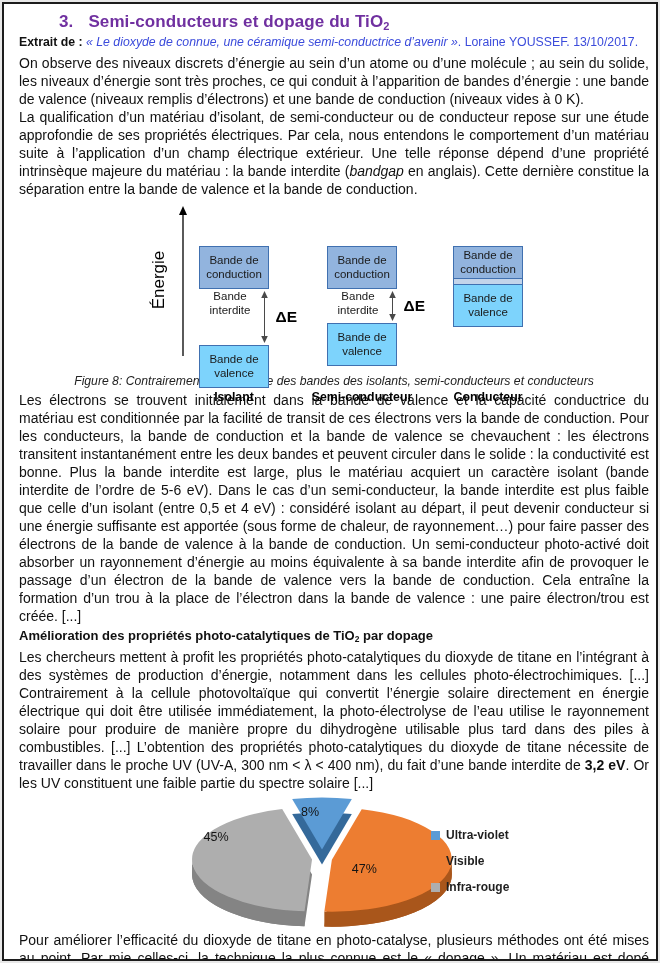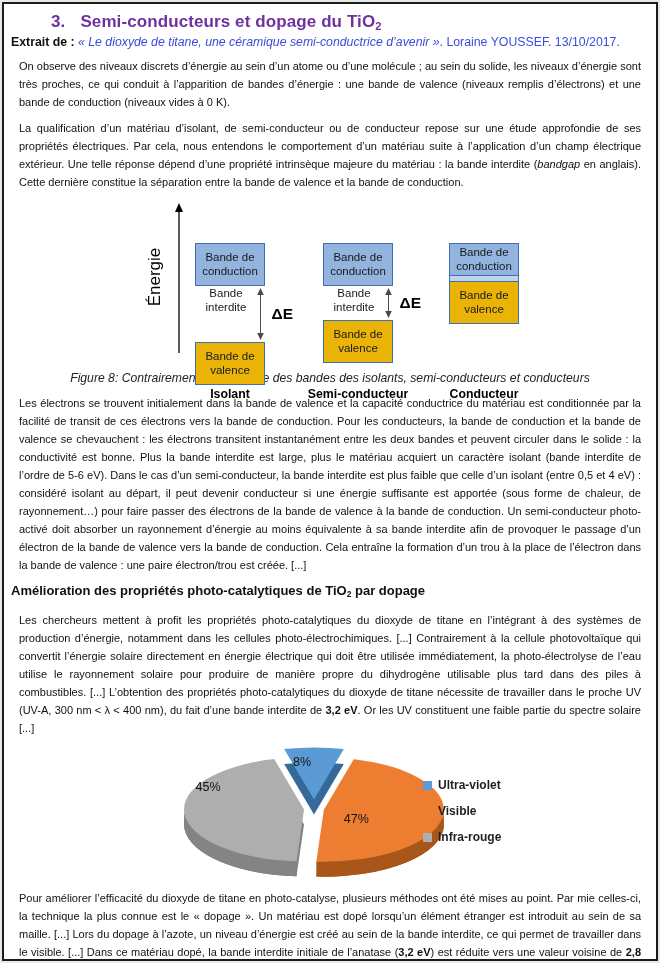--- a/index.html
+++ b/index.html
@@ -1,43 +1,43 @@
 <!DOCTYPE html>
 <html style="--title: #7030a0; --blue: #3b4bdb; --boxfill: #92b4de; --boxborder: #4070b0;"><head>
 <meta charset="utf-8">
 <style>
   html,body{margin:0;padding:0;background:#e8e8e8;}
   body{width:660px;height:963px;position:relative;font-family:"Liberation Sans",sans-serif;color:#111;}
   .page{position:absolute;left:2px;top:2px;right:2px;bottom:2px;background:#fff;border:2px solid #1c1c1c;
-        box-sizing:border-box;padding:3px 7px 0 7px;overflow:hidden;}
+        box-sizing:border-box;padding:3px 7px 0 15px;overflow:hidden;}
   
   .b{font-weight:bold}
   .i{font-style:italic}
   .sub{font-size:0.65em;vertical-align:-0.25em}
   .blue{color:var(--blue,#3b4bdb)}
   .tnum{margin-right:15px}
   
   h1.title{font-size:17px;font-weight:bold;color:var(--title,#7030a0);margin:5px 0 3px 0;padding-left:40px;letter-spacing:0.1px;}
   .extract{font-size:12.3px;margin:0 0 5px 0;}
-  p.body{font-size:11px;line-height:18px;margin:8px;}
+  p.body{font-size:14px;line-height:18px;margin:0;}
   .j{text-align:justify;}
   .subhead{font-weight:bold;font-size:13px;line-height:18px;margin:2px 0 0 0;}
   .caption{text-align:center;font-style:italic;font-size:12.2px;color:#222;margin:2px 0 2px 0;line-height:15px;}
   
   .fig8{position:relative;display:flex;justify-content:center;align-items:flex-start;height:170px;margin:4px 0 0 0;}
   .axis{position:relative;width:46px;height:156px;flex:none;}
   .axis svg{position:absolute;right:2px;top:4px;}
   .axis-label{position:absolute;left:-61px;top:68px;width:150px;height:20px;transform:rotate(-90deg);
               text-align:center;font-size:17px;color:#000;white-space:nowrap;}
   .col{position:relative;width:70px;flex:none;height:170px;margin-top:44px;}
   .col1{margin-left:8px}.col2{margin-left:58px}.col3{margin-left:56px}
   .bbox{box-sizing:border-box;border:1.6px solid var(--boxborder,#4070b0);display:flex;align-items:center;
         justify-content:center;text-align:center;font-size:11.5px;line-height:13.5px;color:#1a1a1a;}
   .bfill{background:var(--boxfill,#92b4de);}
-  .wfill{background:#eab308;}
+  .wfill{background:#7dd3fc;}
   .h42{height:43px}.h33{height:33px}
   .gap{position:relative;display:flex;align-items:flex-start;justify-content:center;text-align:center;
        font-size:11.5px;line-height:14px;color:#1a1a1a;}
   .gap1{height:56px}.gap2{height:34px}
   .gap-text{width:56px;margin-right:8px;}
   .garrow{position:absolute;right:0;top:2px;}
   .de{position:absolute;right:-28px;top:50%;transform:translateY(-50%);font-weight:bold;font-size:15.5px;color:#000;}
   .strip{box-sizing:border-box;height:5px;background:#c3d4ea;border-left:1.6px solid var(--boxborder,#4070b0);
          border-right:1.6px solid var(--boxborder,#4070b0);}
   .col-label{position:absolute;bottom:12px;left:50%;transform:translateX(-50%);font-weight:bold;
@@ -50,21 +50,21 @@
   .legend-swatch{width:9px;height:9px;margin-right:6px;flex:none;}
   .pie text{font-size:12.5px;fill:#141414;font-family:"Liberation Sans",sans-serif;}
 </style>
 </head>
 <body>
 
 <div class="page">
 
   <h1 class="title"><span class="tnum">3.</span><span>Semi-conducteurs et dopage du TiO</span><span class="sub">2</span></h1>
 
-  <p class="extract"><span class="b">Extrait de : </span><span class="blue i">« Le dioxyde de titane, une céramique semi-conductrice d’avenir »</span><span class="blue">. Loraine YOUSSEF. 13/10/2017.</span></p>
+  <p class="extract"><span class="b">Extrait de : </span><span class="blue i">« Le dioxyde de connue, une céramique semi-conductrice d’avenir »</span><span class="blue">. Loraine YOUSSEF. 13/10/2017.</span></p>
 
   <p class="body j"><span>On observe des niveaux discrets d’énergie au sein d’un atome ou d’une molécule ; au sein du solide, les niveaux d’énergie sont très proches, ce qui conduit à l’apparition de bandes d’énergie : une bande de valence (niveaux remplis d’électrons) et une bande de conduction (niveaux vides à 0 K).</span></p>
   <p class="body j"><span>La qualification d’un matériau d’isolant, de semi-conducteur ou de conducteur repose sur une étude approfondie de ses propriétés électriques. Par cela, nous entendons le comportement d’un matériau suite à l’application d’un champ électrique extérieur. Une telle réponse dépend d’une propriété intrinsèque majeure du matériau : la bande interdite (</span><span class="i">bandgap</span><span> en anglais). Cette dernière constitue la séparation entre la bande de valence et la bande de conduction.</span></p>
 
   <div class="fig8">
     <div class="axis">
       <span class="axis-label">Énergie</span>
       <svg width="12" height="150" viewBox="0 0 12 150">
         <line x1="6" y1="7" x2="6" y2="150" stroke="#000" stroke-width="1.3"></line>
         <polygon points="6,0 2,9 10,9" fill="#000"></polygon>

